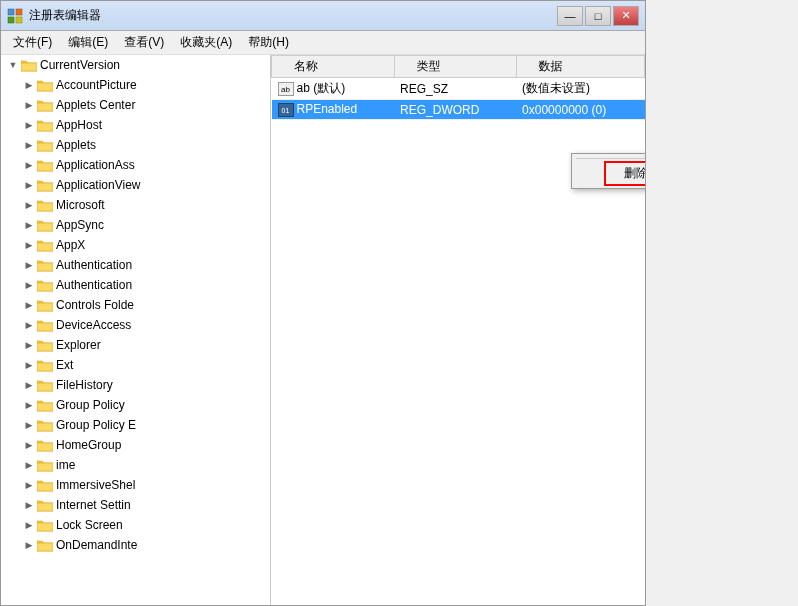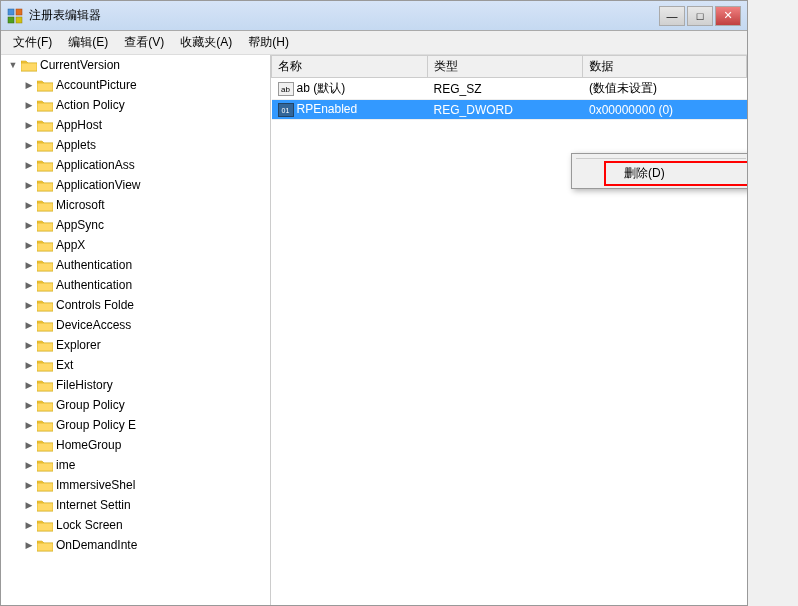--- a/index.html
+++ b/index.html
@@ -5,21 +5,21 @@
     * { margin: 0; padding: 0; box-sizing: border-box; }
     body {
       width: 798px;
       height: 606px;
       font-family: "Microsoft YaHei", "SimSun", sans-serif;
       font-size: 12px;
       background: #f0f0f0;
       overflow: hidden;
     }
     .window {
-      width: 748px;
+      width: 646px;
       height: 606px;
       background: #f0f0f0;
       border: 1px solid #999;
       display: flex;
       flex-direction: column;
     }
     .title-bar {
       height: 30px;
       background: linear-gradient(to bottom, #d6e4f7, #c5d9f1);
       display: flex;
@@ -127,21 +127,21 @@
       overflow: hidden;
       position: relative;
     }
     .reg-table {
       width: 100%;
       border-collapse: collapse;
     }
     .reg-table th {
       background: #f0f0f0;
       border: 1px solid #ccc;
-      padding: 2px 6px;
+      padding: 2px 22px;
       text-align: left;
       font-weight: normal;
       font-size: 12px;
       height: 22px;
     }
     .reg-table td {
       border-bottom: 1px solid #eee;
       padding: 2px 6px;
       font-size: 12px;
       height: 20px;
@@ -235,21 +235,21 @@
     <path d="M0,5 L16,5 L16,13 L0,13 Z" fill="#ffd966" stroke="#c8a000" stroke-width="0.5"></path>
   </svg></span>
             <span class="tree-label">AccountPicture</span>
           </div>
           <div class="tree-item" style="padding-left: 20px;">
             <span class="expand-arrow">▶</span>
             <span class="folder-icon"><svg viewBox="0 0 16 14" xmlns="http://www.w3.org/2000/svg">
     <path d="M0,3 L0,13 L16,13 L16,5 L7,5 L5,3 Z" fill="#f5c542" stroke="#c8a000" stroke-width="0.5"></path>
     <path d="M0,5 L16,5 L16,13 L0,13 Z" fill="#ffd966" stroke="#c8a000" stroke-width="0.5"></path>
   </svg></span>
-            <span class="tree-label">Action Policy</span>
+            <span class="tree-label">Applets Center</span>
           </div>
           <div class="tree-item" style="padding-left: 20px;">
             <span class="expand-arrow">▶</span>
             <span class="folder-icon"><svg viewBox="0 0 16 14" xmlns="http://www.w3.org/2000/svg">
     <path d="M0,3 L0,13 L16,13 L16,5 L7,5 L5,3 Z" fill="#f5c542" stroke="#c8a000" stroke-width="0.5"></path>
     <path d="M0,5 L16,5 L16,13 L0,13 Z" fill="#ffd966" stroke="#c8a000" stroke-width="0.5"></path>
   </svg></span>
             <span class="tree-label">AppHost</span>
           </div>
           <div class="tree-item" style="padding-left: 20px;">

